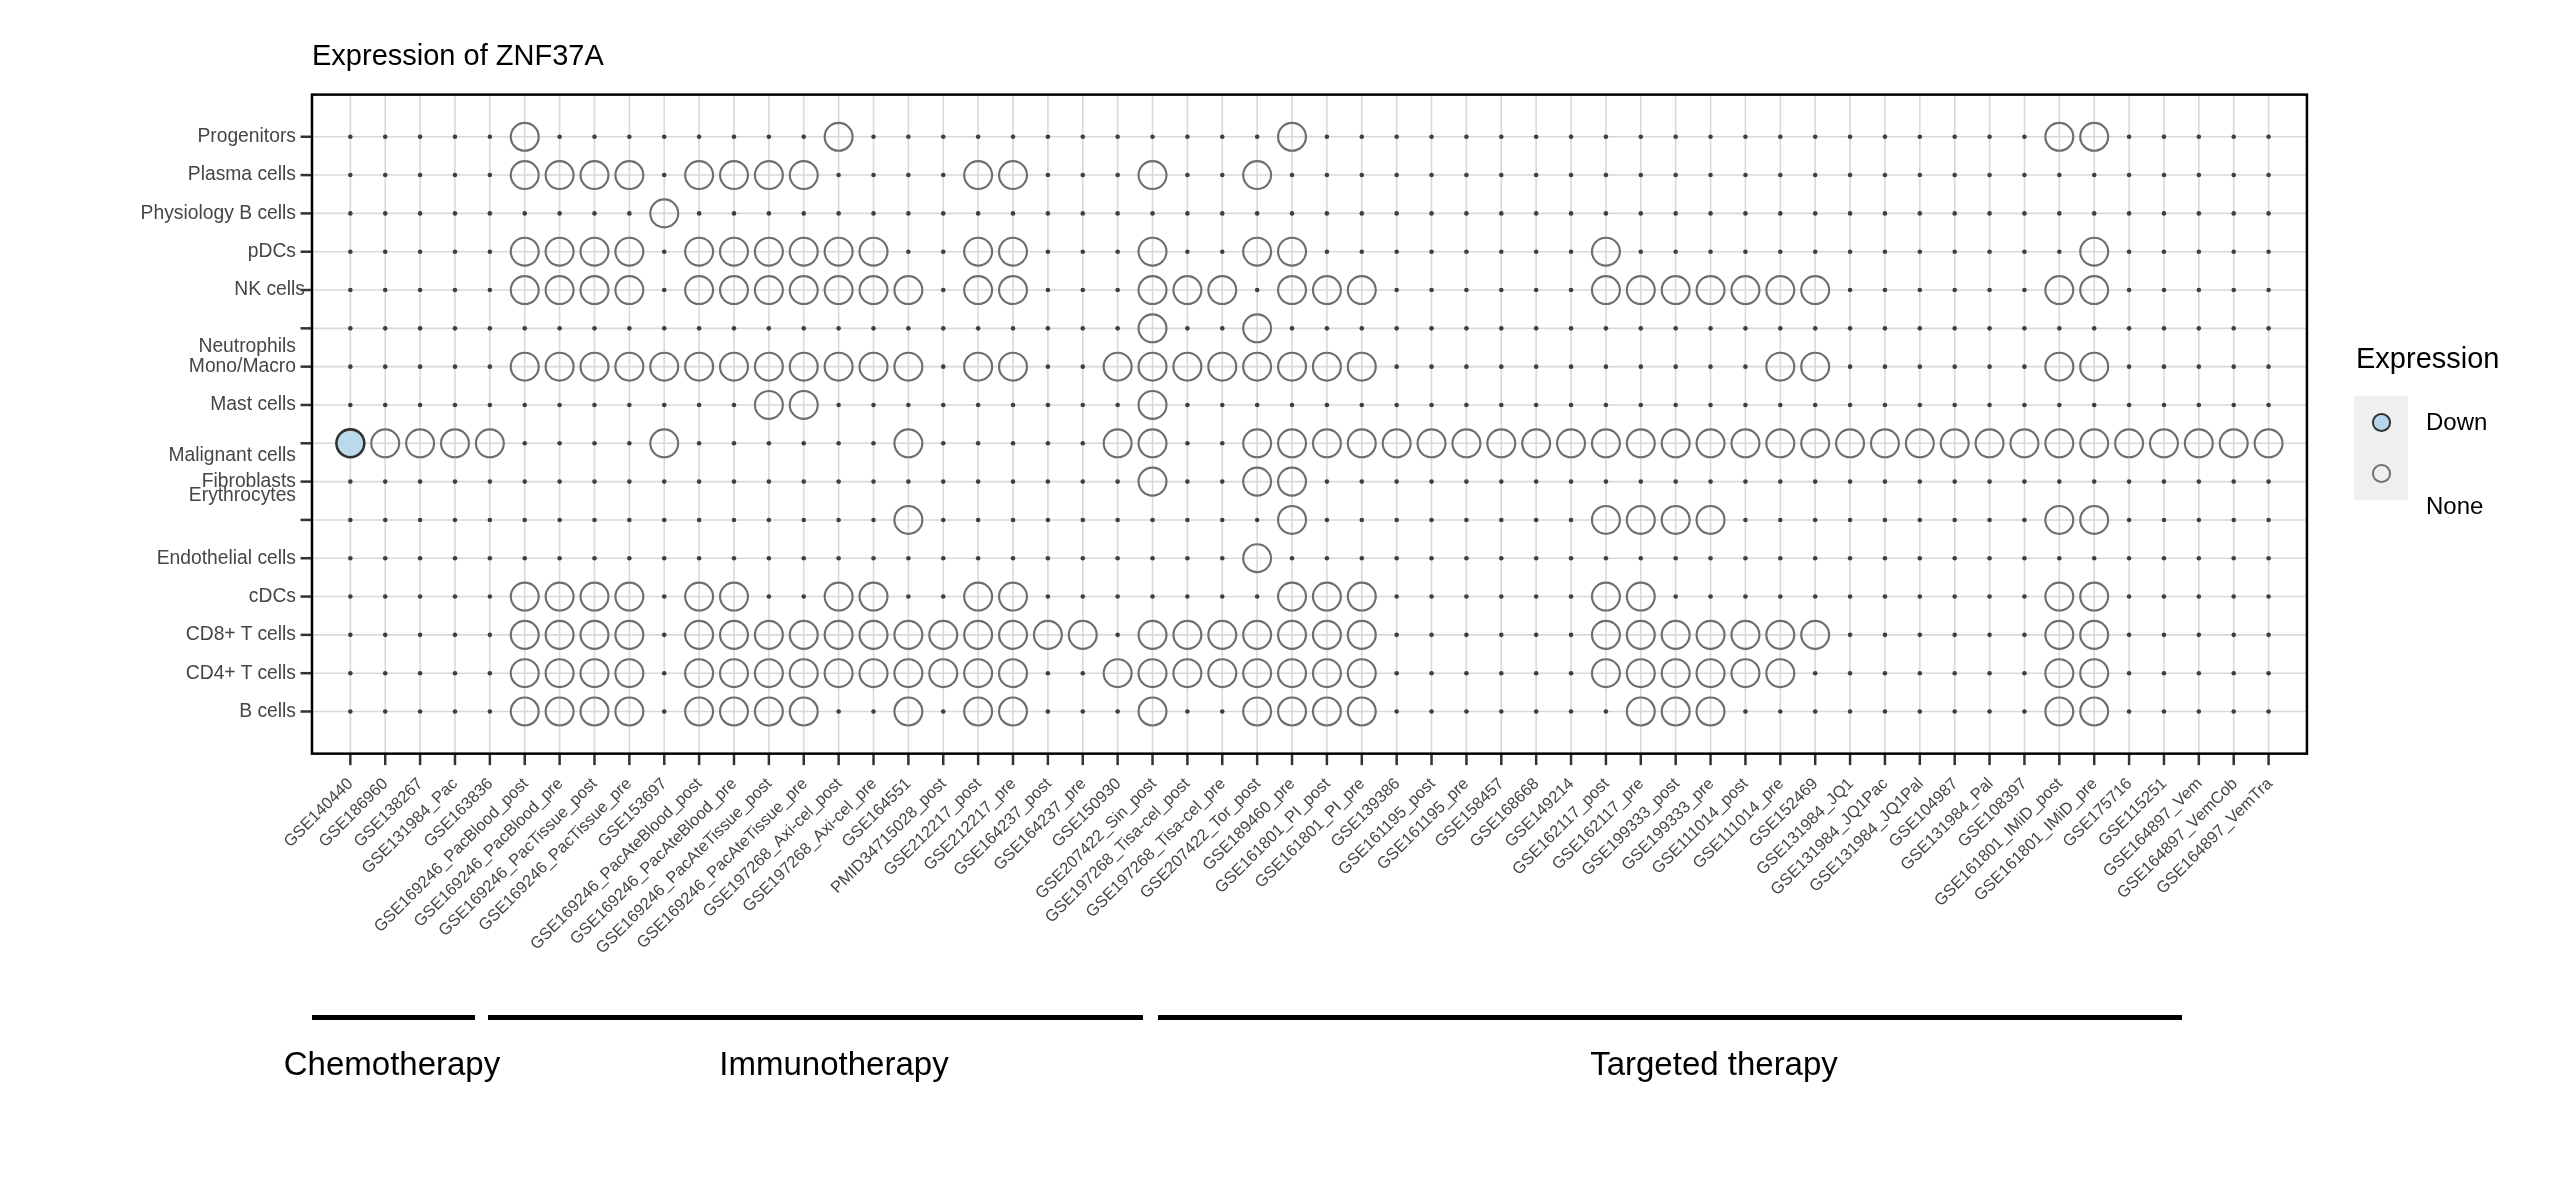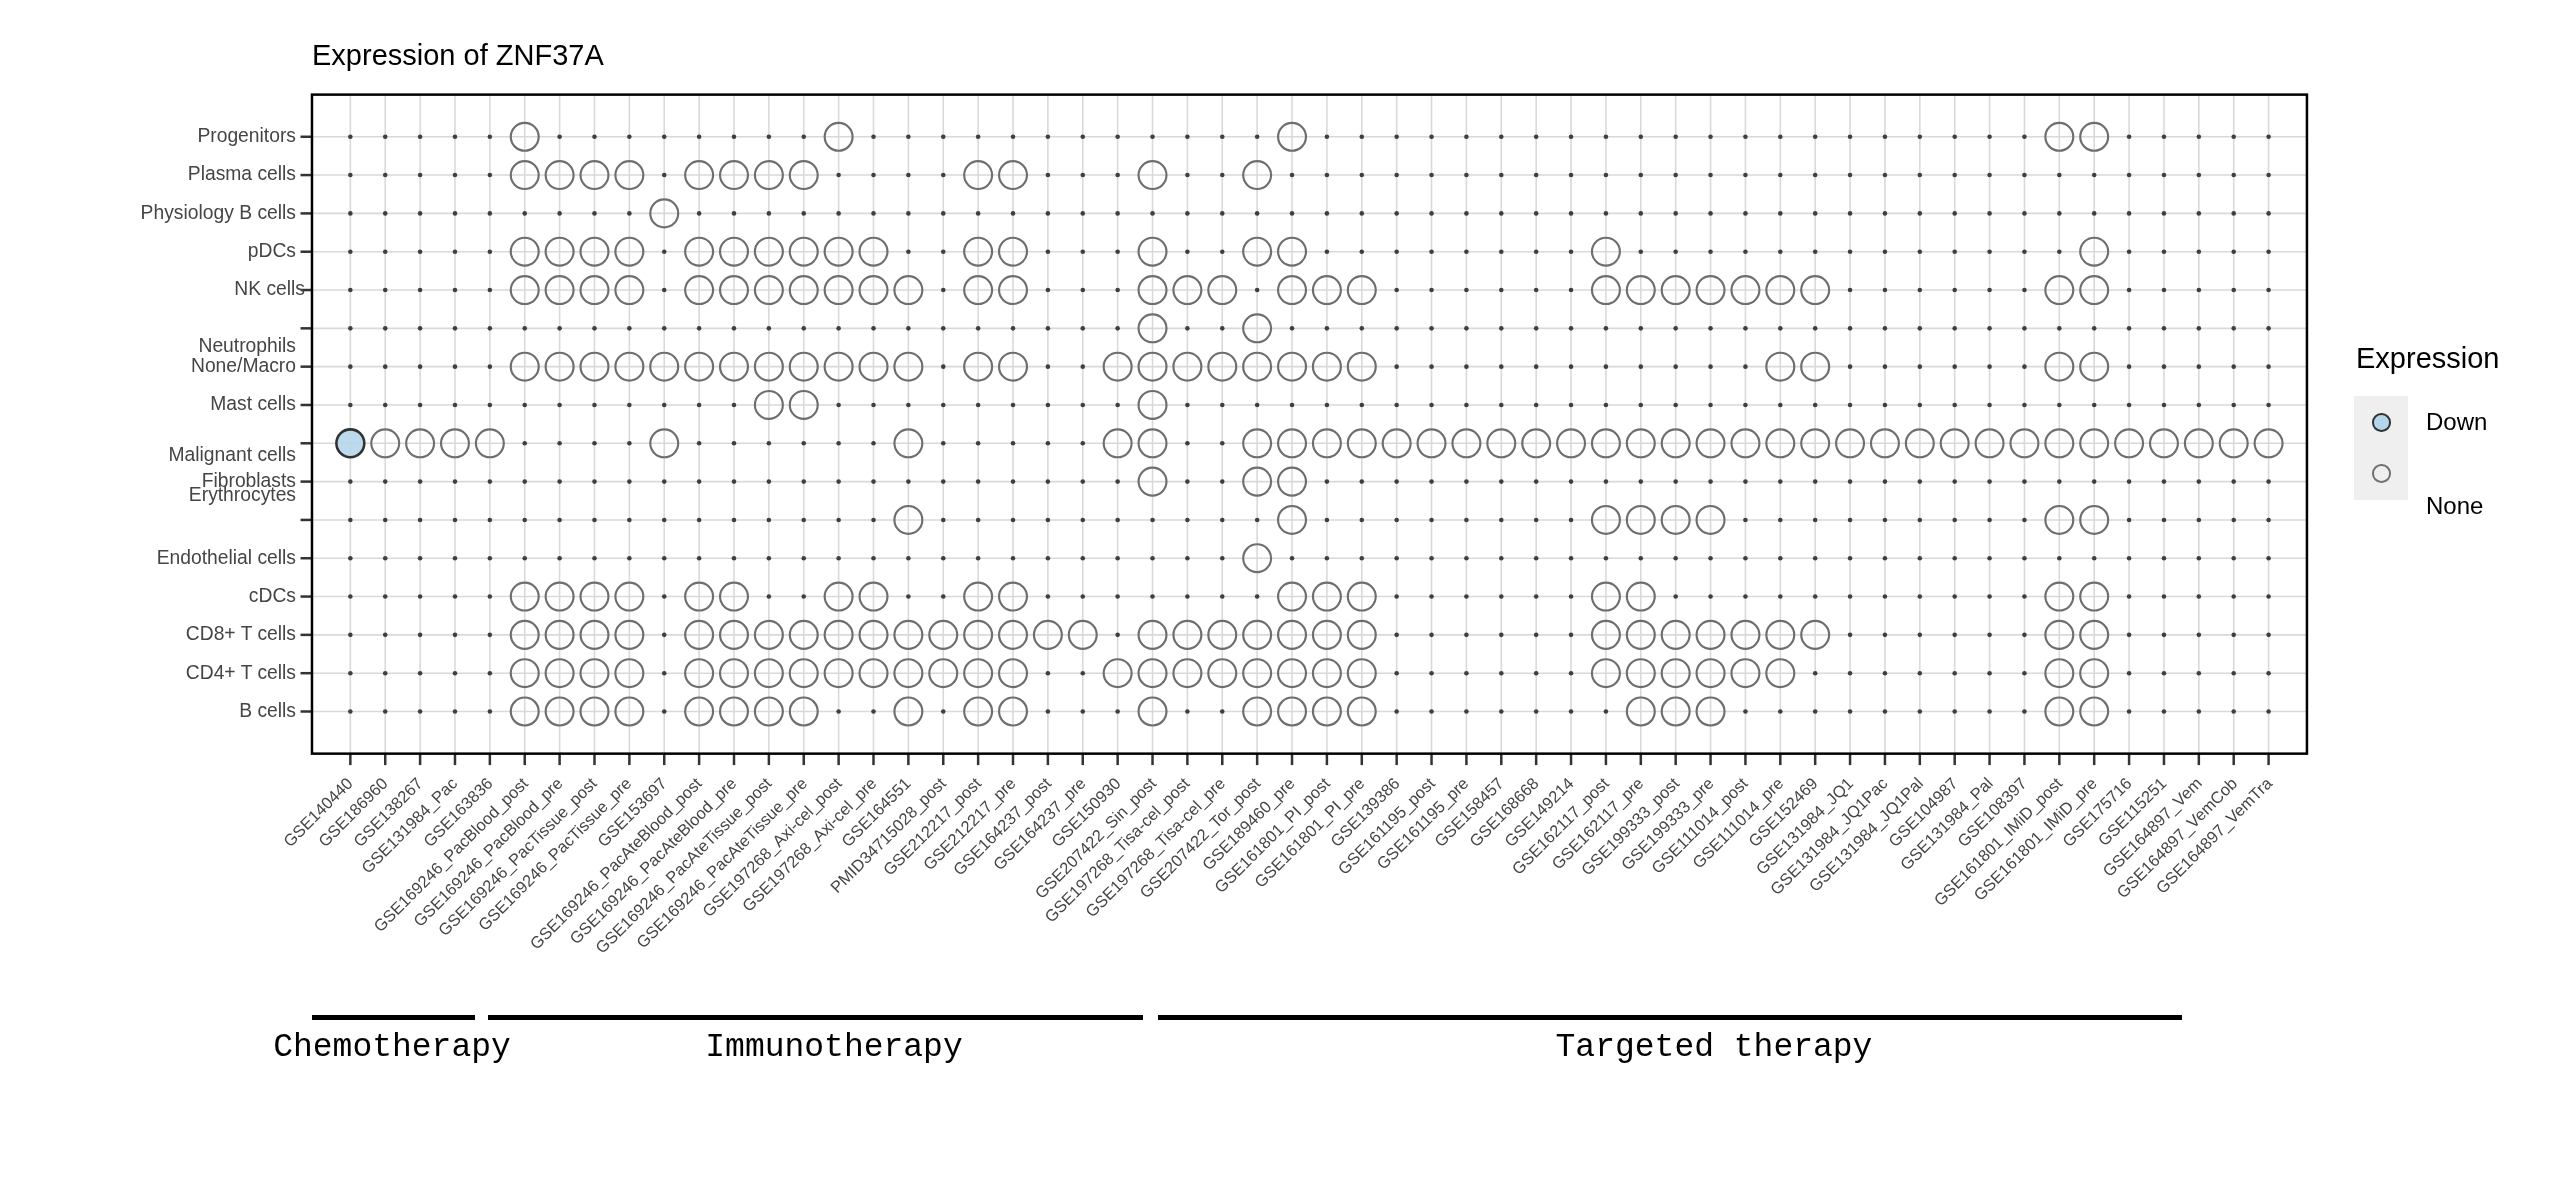--- a/index.html
+++ b/index.html
@@ -7,22 +7,22 @@
           font-family:"Liberation Sans", sans-serif;}
   .title{position:absolute;left:312px;top:39px;font-size:29px;font-weight:400;color:#000;margin:0;}
   #plot-svg{position:absolute;left:0;top:0;}
   .ylab-wrap{position:absolute;left:0;width:296px;text-align:right;}
   .ylab{font-size:19.3px;color:#454545;white-space:nowrap;}
   .xlab-anchor{position:absolute;width:0;height:0;}
   .xlab{position:absolute;right:0;top:0;transform-origin:100% 50%;transform:rotate(-45deg);
         font-size:16.5px;color:#454545;white-space:nowrap;}
   .grp-line{position:absolute;height:5px;background:#000;}
   .grp-label-anchor{position:absolute;width:0;}
-  .grp-label{position:absolute;transform:translateX(-50%);font-family:Liberation Mono, monospace;
-             font-size:33px;color:#000;white-space:nowrap;}
+  .grp-label{position:absolute;transform:translateX(-50%);font-family:Liberation Sans, sans-serif;
+             font-size:33px;color:#000;white-space:nowrap;margin-top:16px;}
   .legend-title{position:absolute;left:2356px;top:342px;font-size:29px;color:#000;}
   .legend-keybg{position:absolute;left:2354px;top:396px;width:54px;height:104px;background:#efefef;}
   .legend-dot{position:absolute;border-radius:50%;box-sizing:border-box;}
   .legend-label{position:absolute;left:2426px;font-size:24px;color:#000;line-height:24px;}
 </style>
 </head>
 <body>
 
 <div class="canvas">
   <h1 class="title">Expression of ZNF37A</h1>
@@ -1069,21 +1069,21 @@
       <line x1="420" y1="994.0988372093025" x2="436" y2="994.0988372093025" stroke="#333" stroke-width="3.5"></line>
       <rect x="436" y="132" width="2788" height="921" fill="none" stroke="#000000" stroke-width="3.5"></rect>
     </svg>
   <div id="y-labels">
       <div class="ylab-wrap" style="top: 125px;"><span class="ylab">Progenitors</span></div>
       <div class="ylab-wrap" style="top: 163px;"><span class="ylab">Plasma cells</span></div>
       <div class="ylab-wrap" style="top: 202px;"><span class="ylab">Physiology B cells</span></div>
       <div class="ylab-wrap" style="top: 240px;"><span class="ylab">pDCs</span></div>
       <div class="ylab-wrap" style="top: 278px; padding-left: 9px;"><span class="ylab">NK cells</span></div>
       <div class="ylab-wrap" style="top: 317px; margin-top: 18px;"><span class="ylab">Neutrophils</span></div>
-      <div class="ylab-wrap" style="top: 355px;"><span class="ylab">None/Macro</span></div>
+      <div class="ylab-wrap" style="top: 355px;"><span class="ylab">Mono/Macro</span></div>
       <div class="ylab-wrap" style="top: 393px;"><span class="ylab">Mast cells</span></div>
       <div class="ylab-wrap" style="top: 444px;"><span class="ylab">Malignant cells</span></div>
       <div class="ylab-wrap" style="top: 470px;"><span class="ylab">Fibroblasts</span></div>
       <div class="ylab-wrap" style="top: 484px;"><span class="ylab">Erythrocytes</span></div>
       <div class="ylab-wrap" style="top: 547px;"><span class="ylab">Endothelial cells</span></div>
       <div class="ylab-wrap" style="top: 585px;"><span class="ylab">cDCs</span></div>
       <div class="ylab-wrap" style="top: 623px;"><span class="ylab">CD8+ T cells</span></div>
       <div class="ylab-wrap" style="top: 662px;"><span class="ylab">CD4+ T cells</span></div>
       <div class="ylab-wrap" style="top: 700px;"><span class="ylab">B cells</span></div>
     </div>

